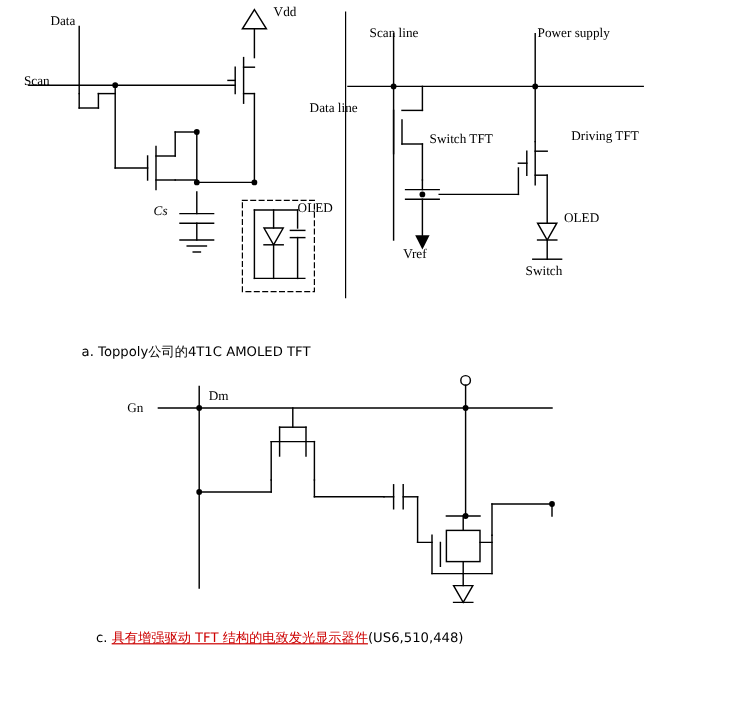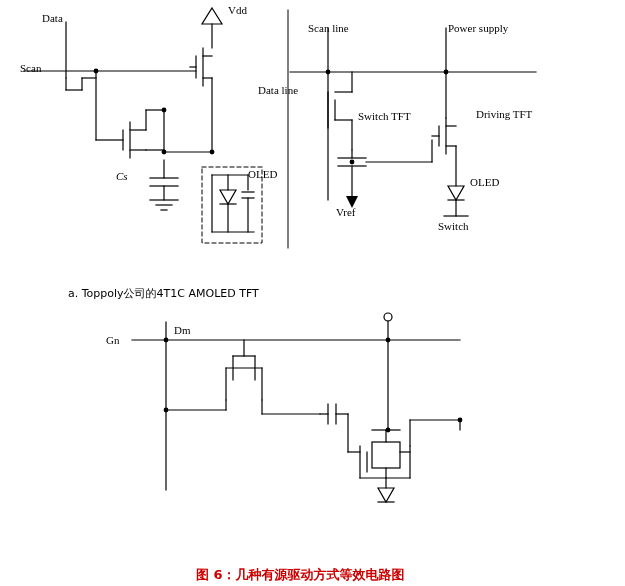--- a/index.html
+++ b/index.html
@@ -220,34 +220,34 @@
       <circle cx="166" cy="410" r="2.4" fill="#000000" stroke="none"></circle>
       <circle cx="388" cy="340" r="2.4" fill="#000000" stroke="none"></circle>
       <circle cx="388" cy="430" r="2.4" fill="#000000" stroke="none"></circle>
       <circle cx="460" cy="420" r="2.4" fill="#000000" stroke="none"></circle>
     </g>
   </svg>
 
   <div class="lbl" style="left:42px; top:12px;">Data</div>
   <div class="lbl" style="left:228px; top:4px;">Vdd</div>
   <div class="lbl" style="left:20px; top:62px;">Scan</div>
-  <div class="lbl" style="left:116px; top:170px;font-style:italic;">Cs</div>
+  <div class="lbl" style="left:128px; top:170px;font-style:italic;">Cs</div>
   <div class="lbl" style="left:248px; top:168px;">OLED</div>
 
   <div class="lbl" style="left:308px; top:22px;">Scan line</div>
   <div class="lbl" style="left:448px; top:22px;">Power supply</div>
   <div class="lbl" style="left:258px; top:84px;">Data line</div>
   <div class="lbl" style="left:358px; top:110px;">Switch TFT</div>
   <div class="lbl" style="left:460px; top:108px;margin-left:16px;">Driving TFT</div>
   <div class="lbl" style="left:336px; top:206px;">Vref</div>
   <div class="lbl" style="left:470px; top:176px;">OLED</div>
   <div class="lbl" style="left:438px; top:220px;">Switch</div>
 
   <div class="lbl" style="left:174px; top:304px;margin-top:20px;">Dm</div>
   <div class="lbl" style="left:106px; top:334px;">Gn</div>
 
   <div class="caption" style="left:68px; top:260px;margin-top:26px;">a. Toppoly公司的4T1C AMOLED TFT</div>
 
 
-
-  <div class="fig-title" style="left:196px; top:566px;">图 6：几种有源驱动方式等效电路图</div>
+  <div class="caption mixed" style="left:80px; top:524px;"><span>c. </span><span class="caption-red underline">具有增强驱动 TFT 结构的电致发光显示器件</span><span>(US6,510,448)</span></div>
+
 
 </div>
 
 </body></html>

